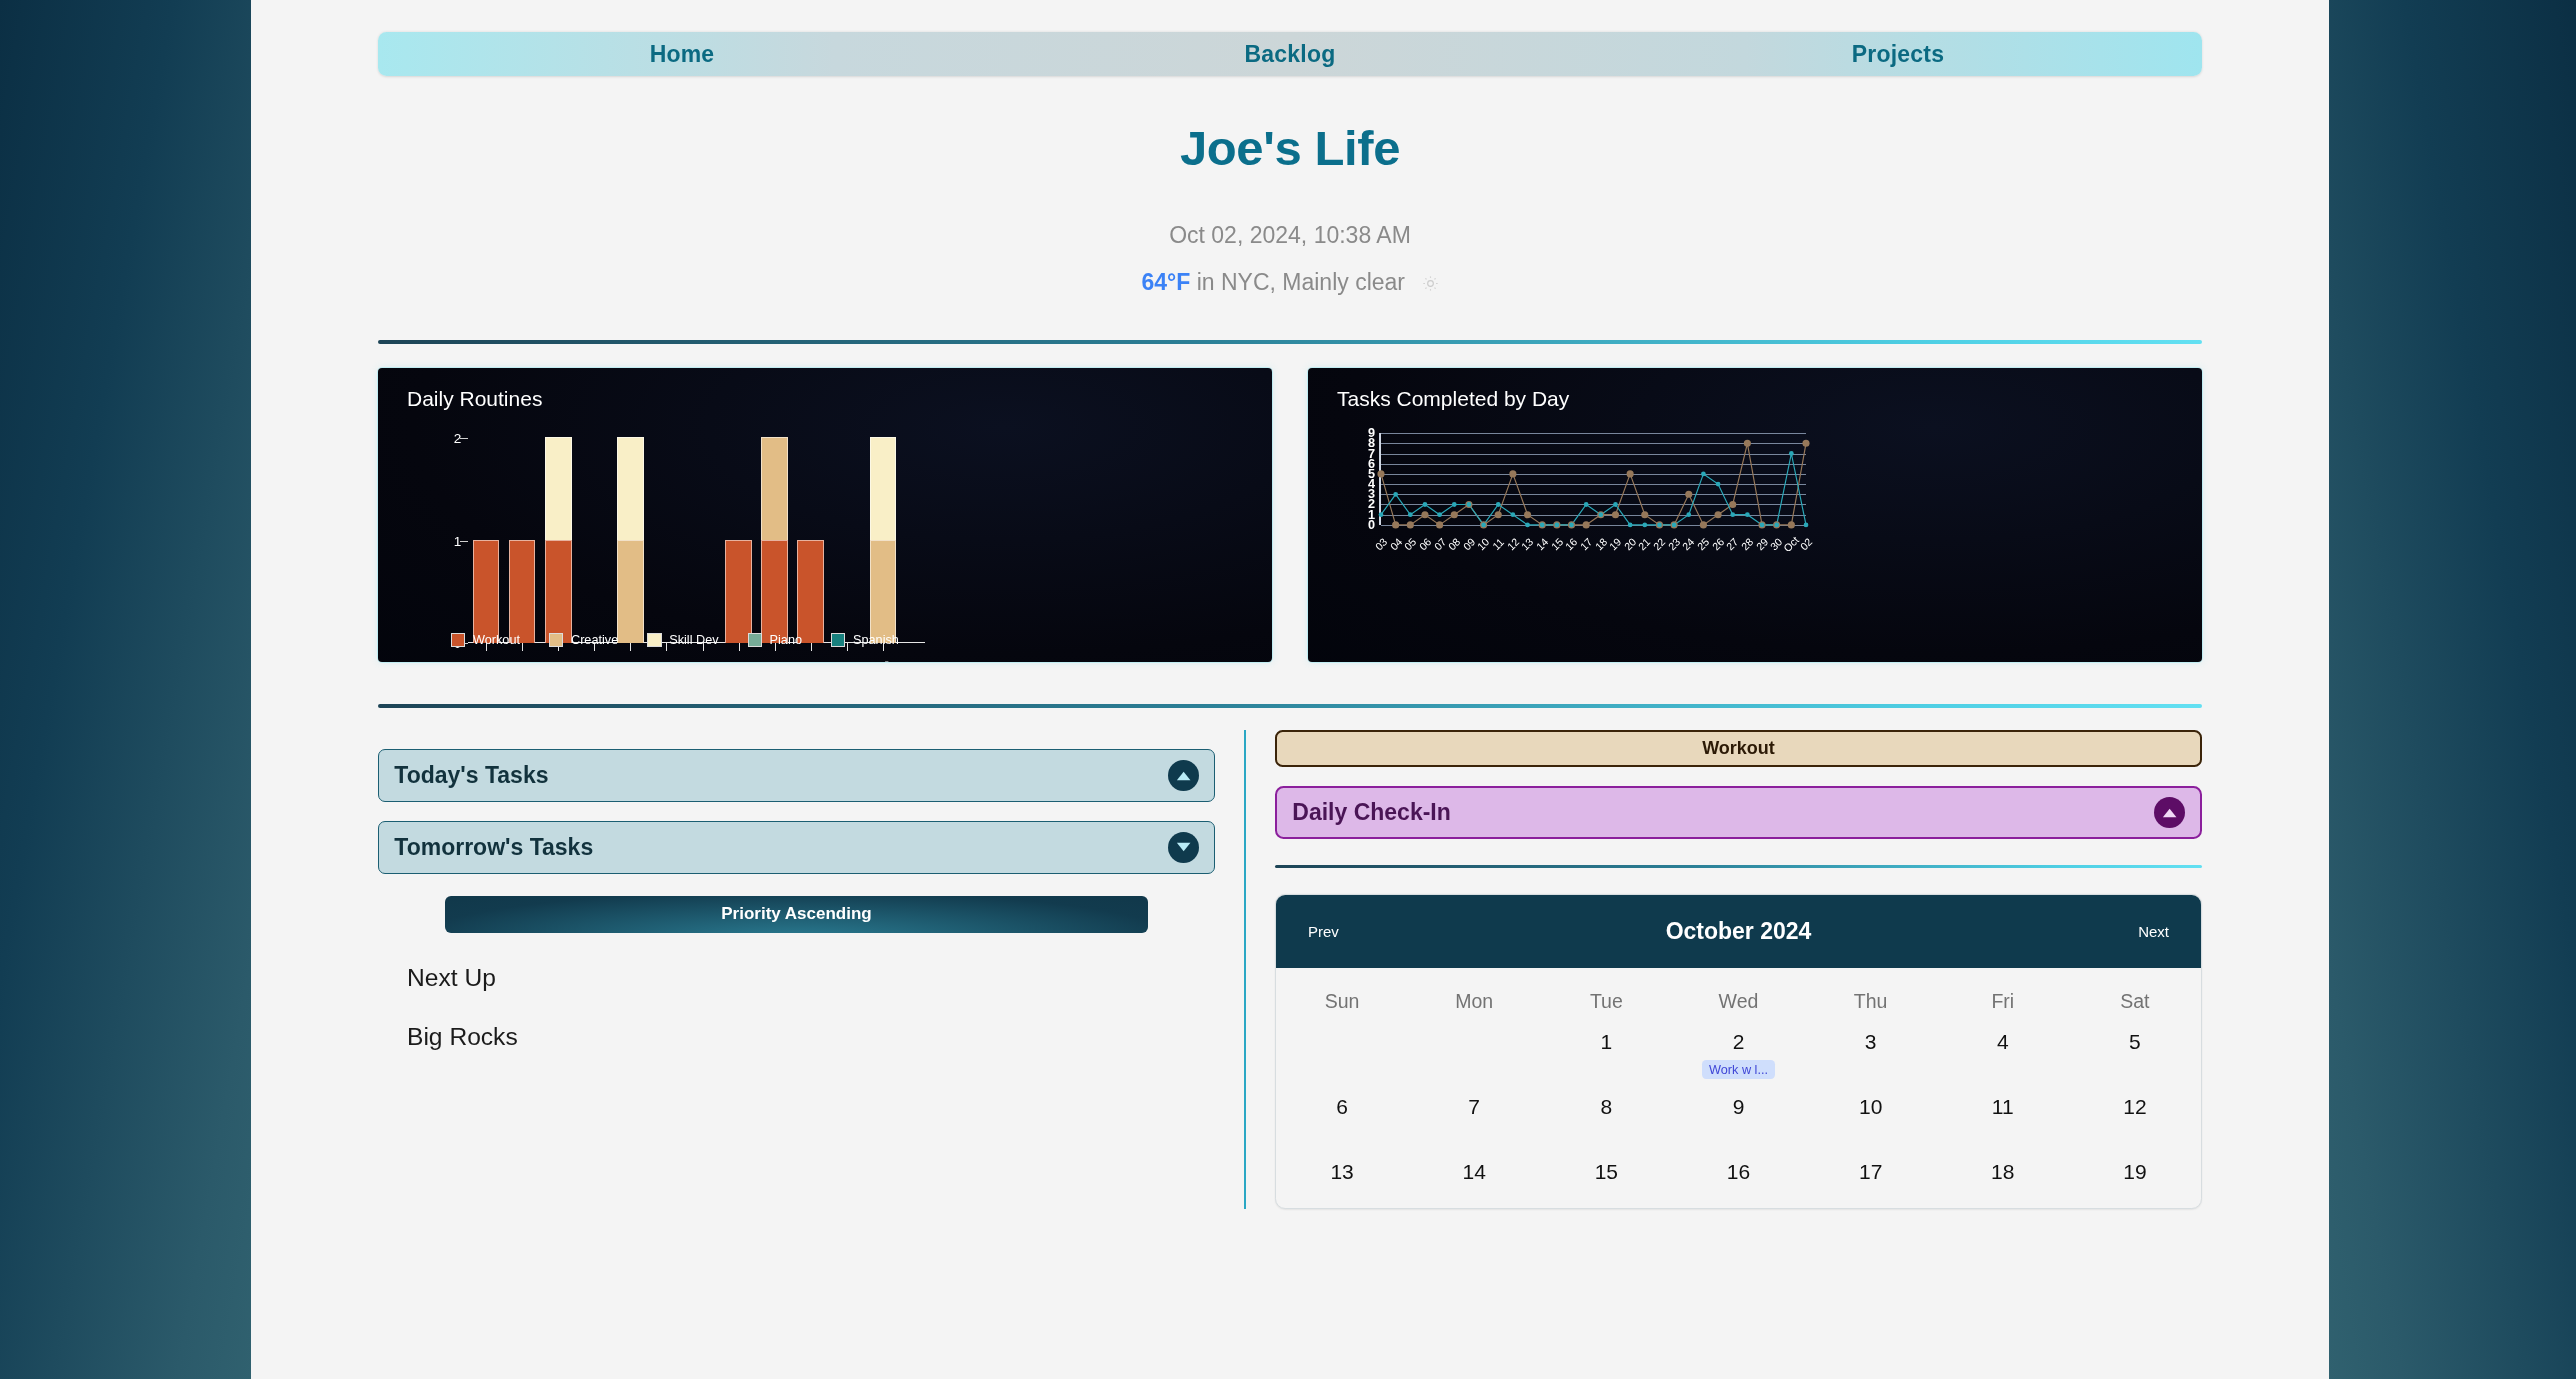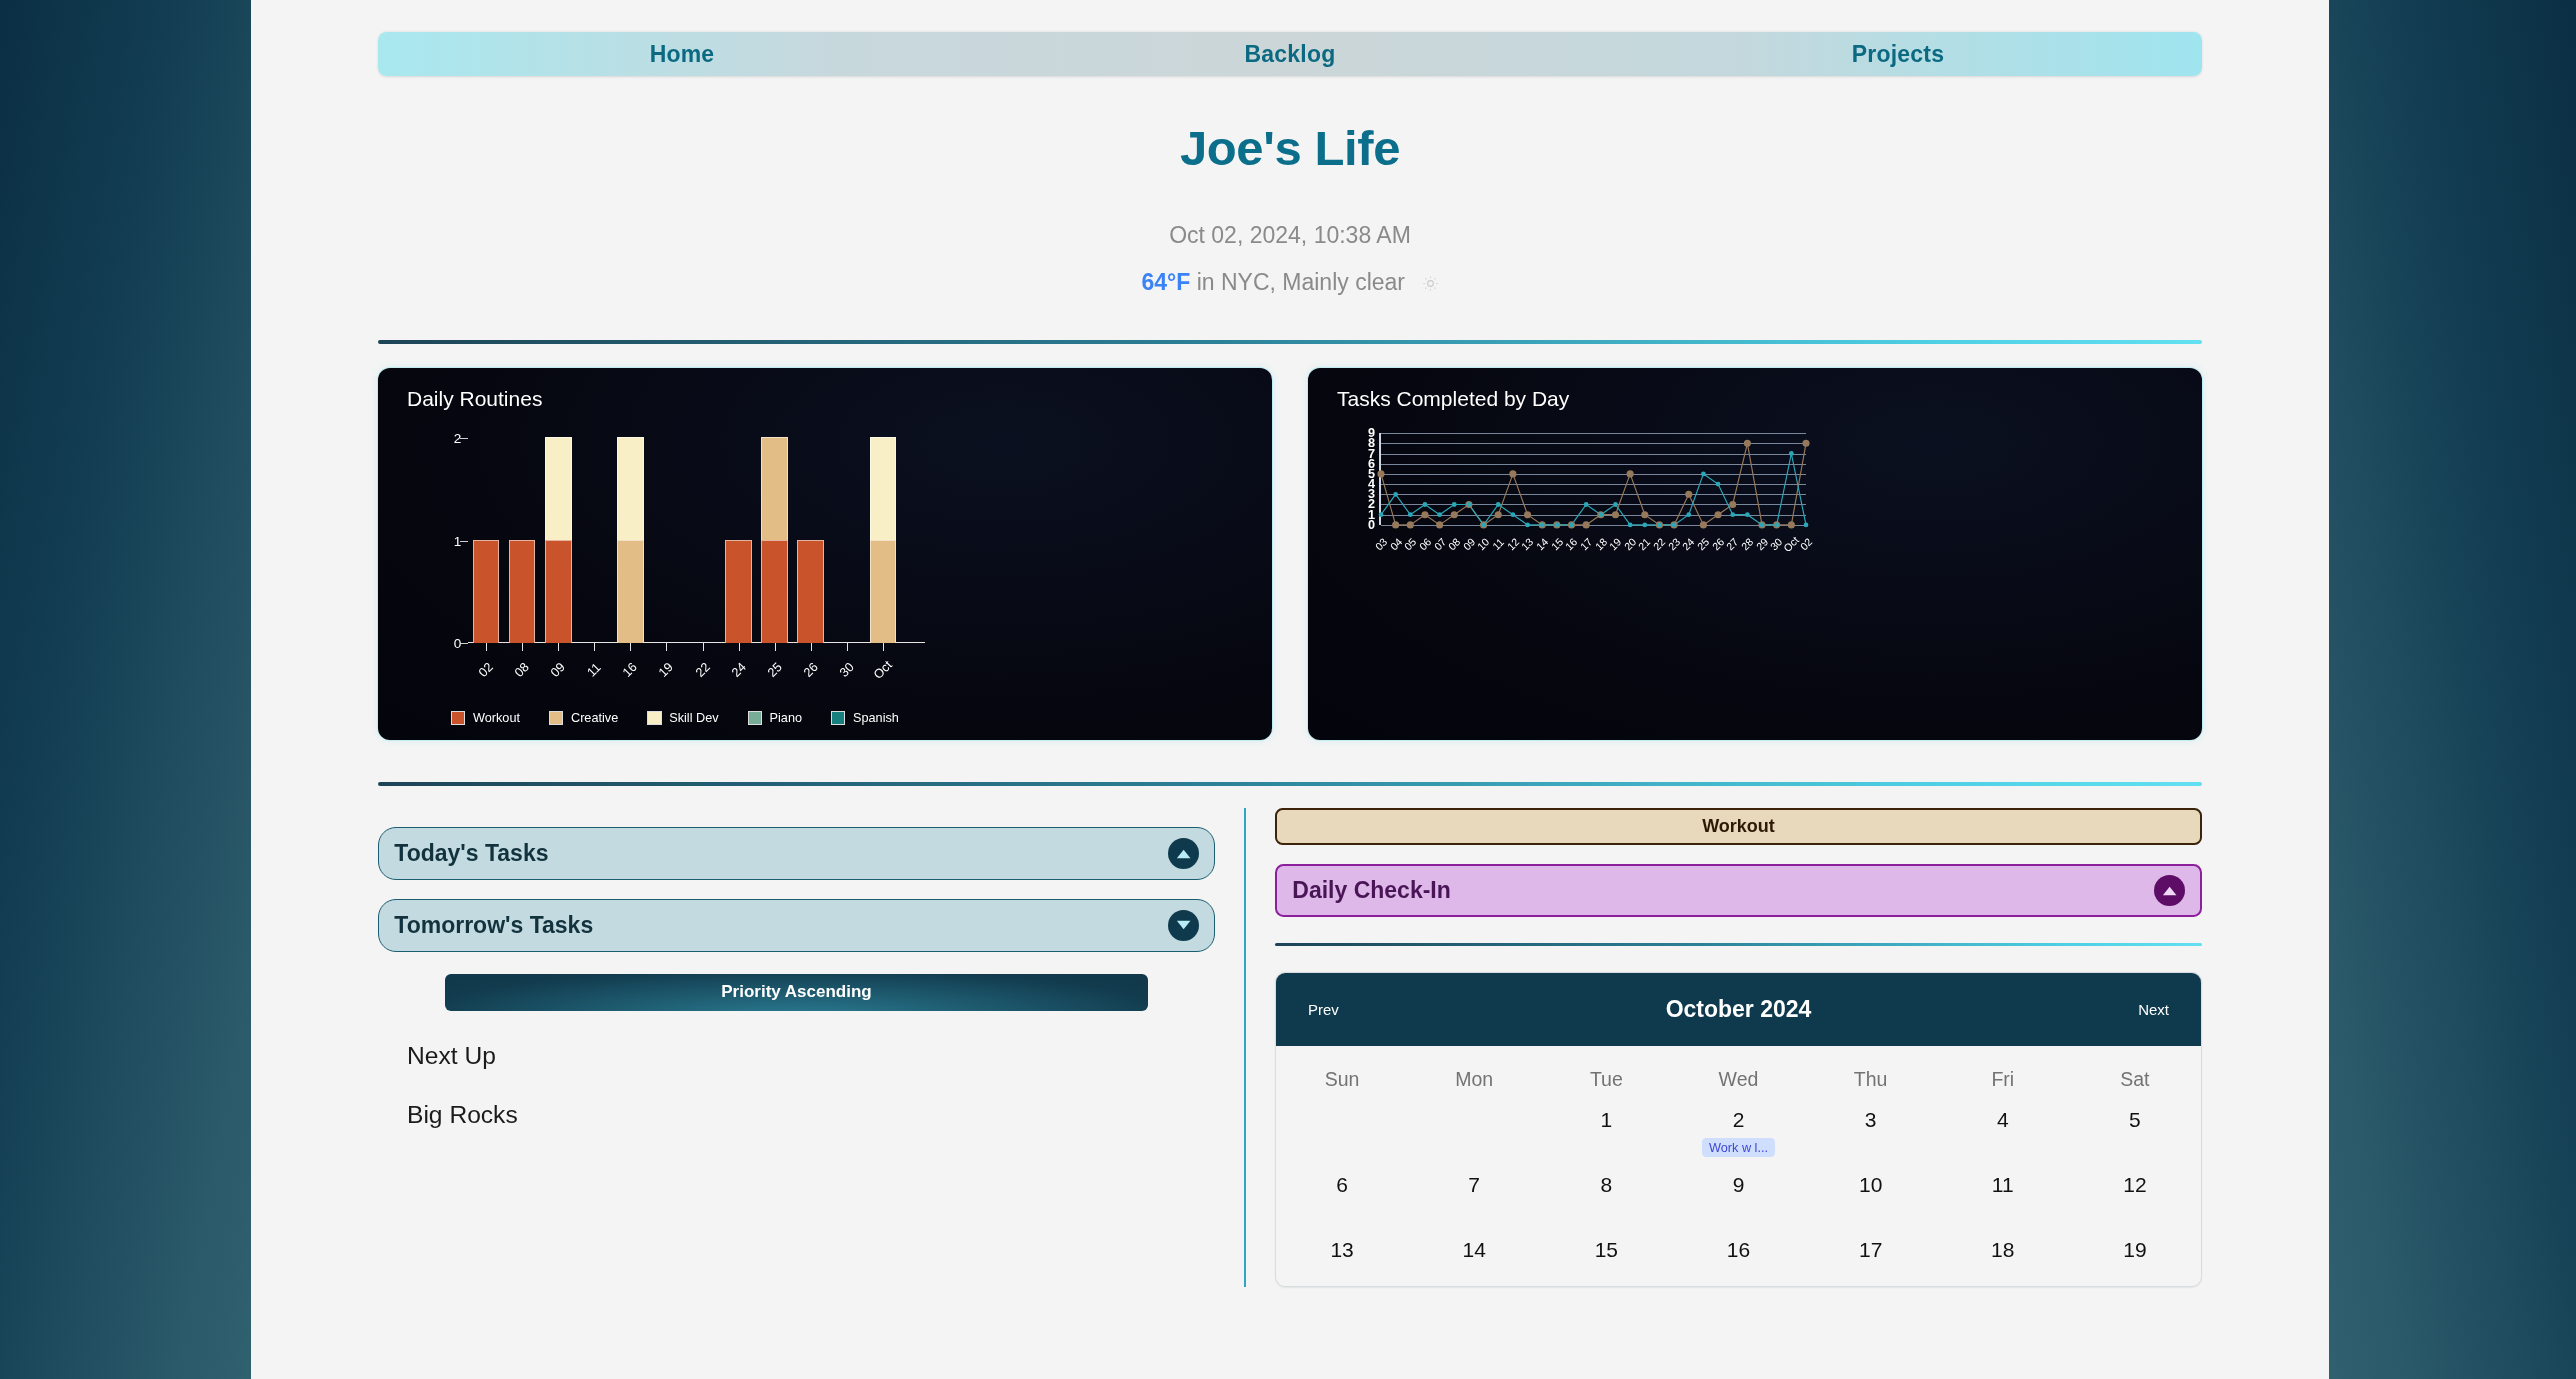--- a/index.html
+++ b/index.html
@@ -55,21 +55,21 @@
 
   
   .divider {
     height: 4.2px; margin: 42px 127px 0 127px; border-radius: 2.5px;
     background: linear-gradient(90deg, #1d4456 0%, #2b7f96 45%, #4ecfe4 85%, #63e0f2 100%);
   }
 
   
   .charts { display: flex; gap: 36px; padding: 24px 127px 0 127px; }
   .chart-card {
-    flex: 1; height: 372px; border-radius: 12px;
+    flex: 1; height: 294px; border-radius: 4px;
     background: radial-gradient(120% 140% at 70% 20%, #0b1020 0%, #05060e 55%, #01030a 100%);
     box-shadow: 0 0 0 0.8px rgba(120,230,245,.45), 0 0 8.5px rgba(80,210,235,.18);
     position: relative; overflow: hidden;
   }
   .chart-title {
     position: absolute; left: 29px; top: 18.7px;
     color: #fff; font-size: 21px; font-weight: 400;
   }
 
   
@@ -109,21 +109,21 @@
   .col-left { width: 866px; padding-right: 29px; }
   .col-right { flex: 1; padding-left: 29px; border-left: 2.5px solid #2aa7c4; }
 
   .btn-primary {
     width: 100%; height: 59px; border-radius: 8.5px; border: none;
     background: #0f3a4d; color: #fff; font-size: 20.4px; font-weight: 700;
     cursor: pointer; display:flex; align-items:center; justify-content:center;
   }
   .accordion {
     width: 100%; height: 53px; margin-top: 18.7px;
-    border-radius: 18px; border: 1.7px solid #1b5e72;
+    border-radius: 7px; border: 1.7px solid #1b5e72;
     background: #c3dae0; display: flex; align-items: center;
     padding: 0 15.3px; cursor: pointer;
   }
   .accordion .acc-label { flex: 1; font-size: 23px; font-weight: 700; color: #12323d; }
   .chev {
     width: 31px; height: 31px; border-radius: 50%;
     background: #0f3a4d; display:flex; align-items:center; justify-content:center;
   }
   .chev svg { display:block; }
   .sortbar {

